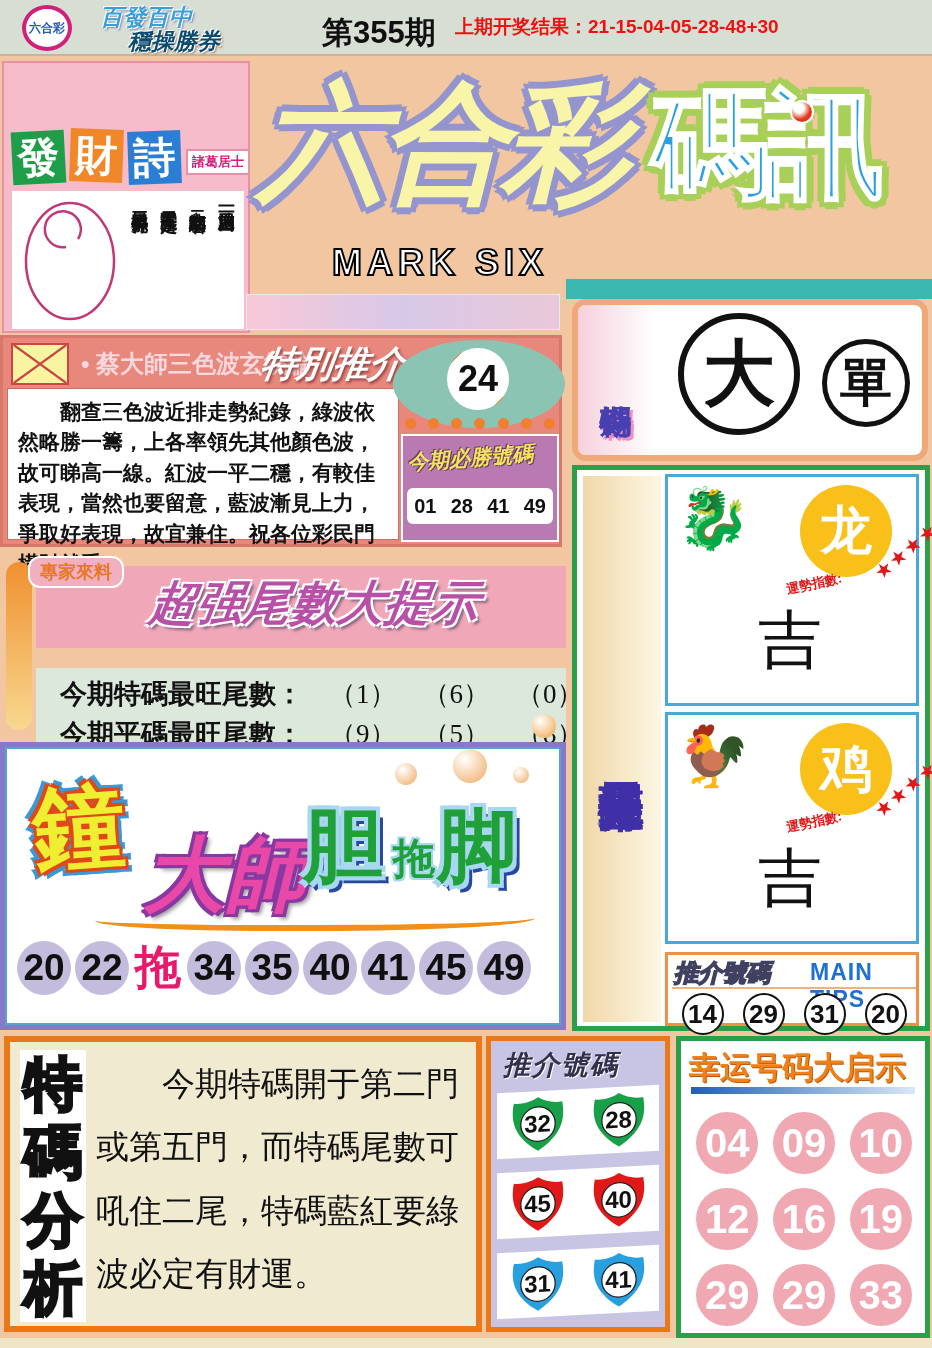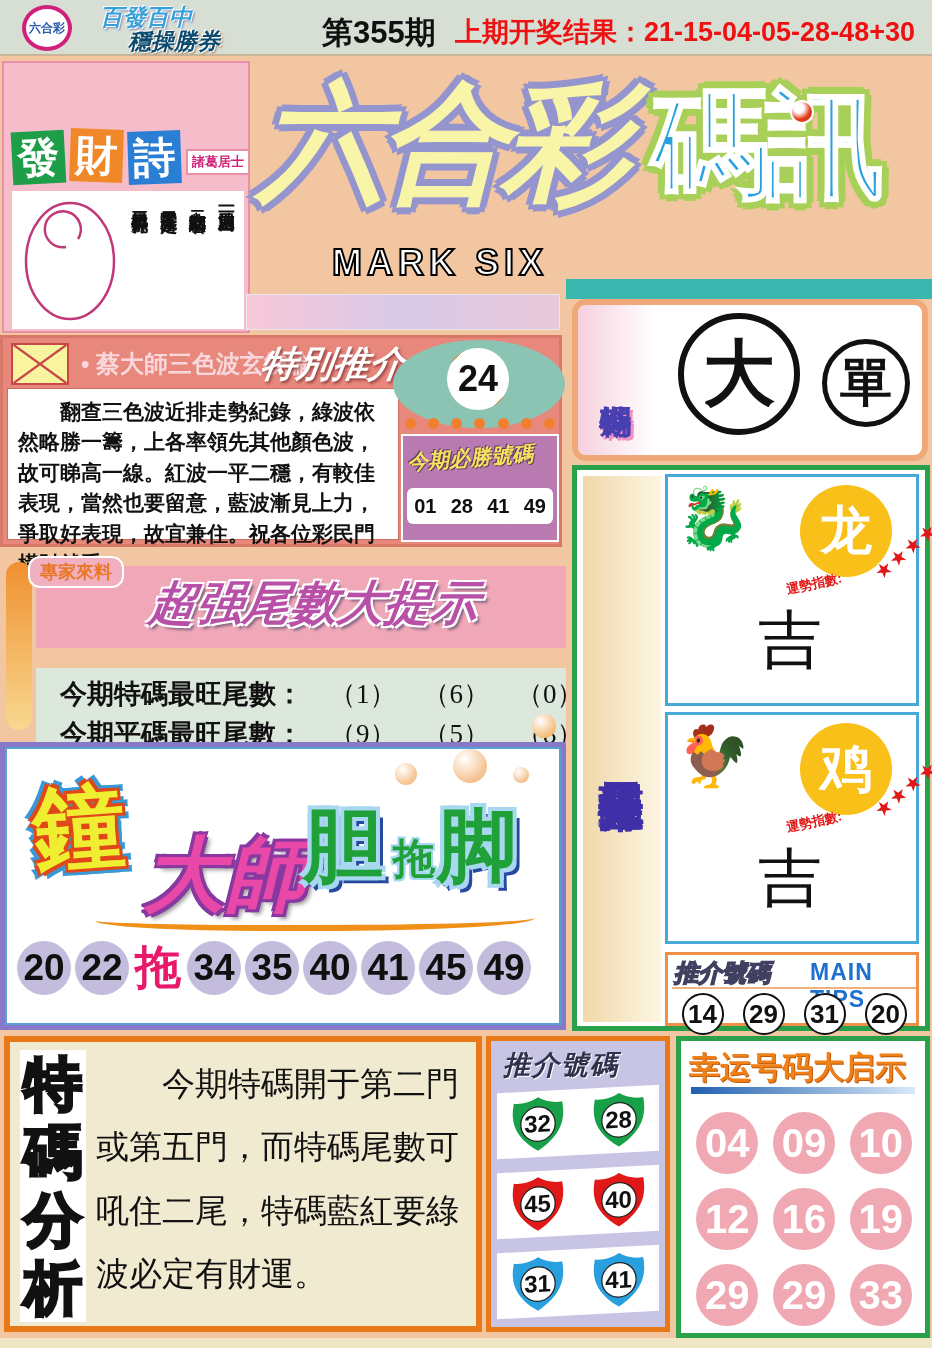--- a/index.html
+++ b/index.html
@@ -10,21 +10,21 @@
   
   .hdr { left:0; top:0; width:932px; height:56px; background:#d7ded3; border-bottom:2px solid #c8b49a; }
   .logo-circle { left:22px; top:5px; width:50px; height:46px; background:#fff; border:4px solid #d0207a;
                  border-radius:50%; display:flex; align-items:center; justify-content:center; }
   .logo-txt { color:#2858b0; font-weight:bold; font-size:12px; }
   .slogan1 { left:100px; top:2px; font-size:23px; font-weight:bold; font-style:italic; color:#38a0d8;
              text-shadow:1px 1px 0 #fff,-1px -1px 0 #fff,2px 2px 2px #88b; }
   .slogan2 { left:128px; top:26px; font-size:23px; font-weight:bold; font-style:italic; color:#0c4a6e;
              text-shadow:1px 1px 0 #fff,-1px -1px 0 #fff,2px 2px 2px #a86;text-align:center; }
   .issue { left:322px; top:12px; font-size:31px; font-weight:bold; color:#101010; }
-  .result { left:455px; top:14px; font-size:27px; font-weight:bold; color:#ee1111; white-space:nowrap; }
+  .result { left:455px; top:14px; font-size:19px; font-weight:bold; color:#ee1111; white-space:nowrap; }
 
   
   .poem-box { left:2px; top:61px; width:248px; height:272px; background:#f6bcca; border:2px solid #e890a8; }
   .tile { width:53px; height:53px; color:#fff; font-size:42px; font-weight:bold; display:flex;
           align-items:center; justify-content:center; }
   .t-green { left:8px; top:68px; background:#1f9e4a; transform:rotate(-3deg); }
   .t-orange { left:66px; top:66px; background:#f0882a; transform:rotate(2deg); }
   .t-blue { left:124px; top:68px; background:#2a7fd4; transform:rotate(-2deg); }
   .author-tag { left:182px; top:86px; width:64px; height:26px; background:#fff; border:2px solid #e890a8;
                 color:#d0207a; font-size:13px; font-weight:bold; display:flex; align-items:center; justify-content:center; }

